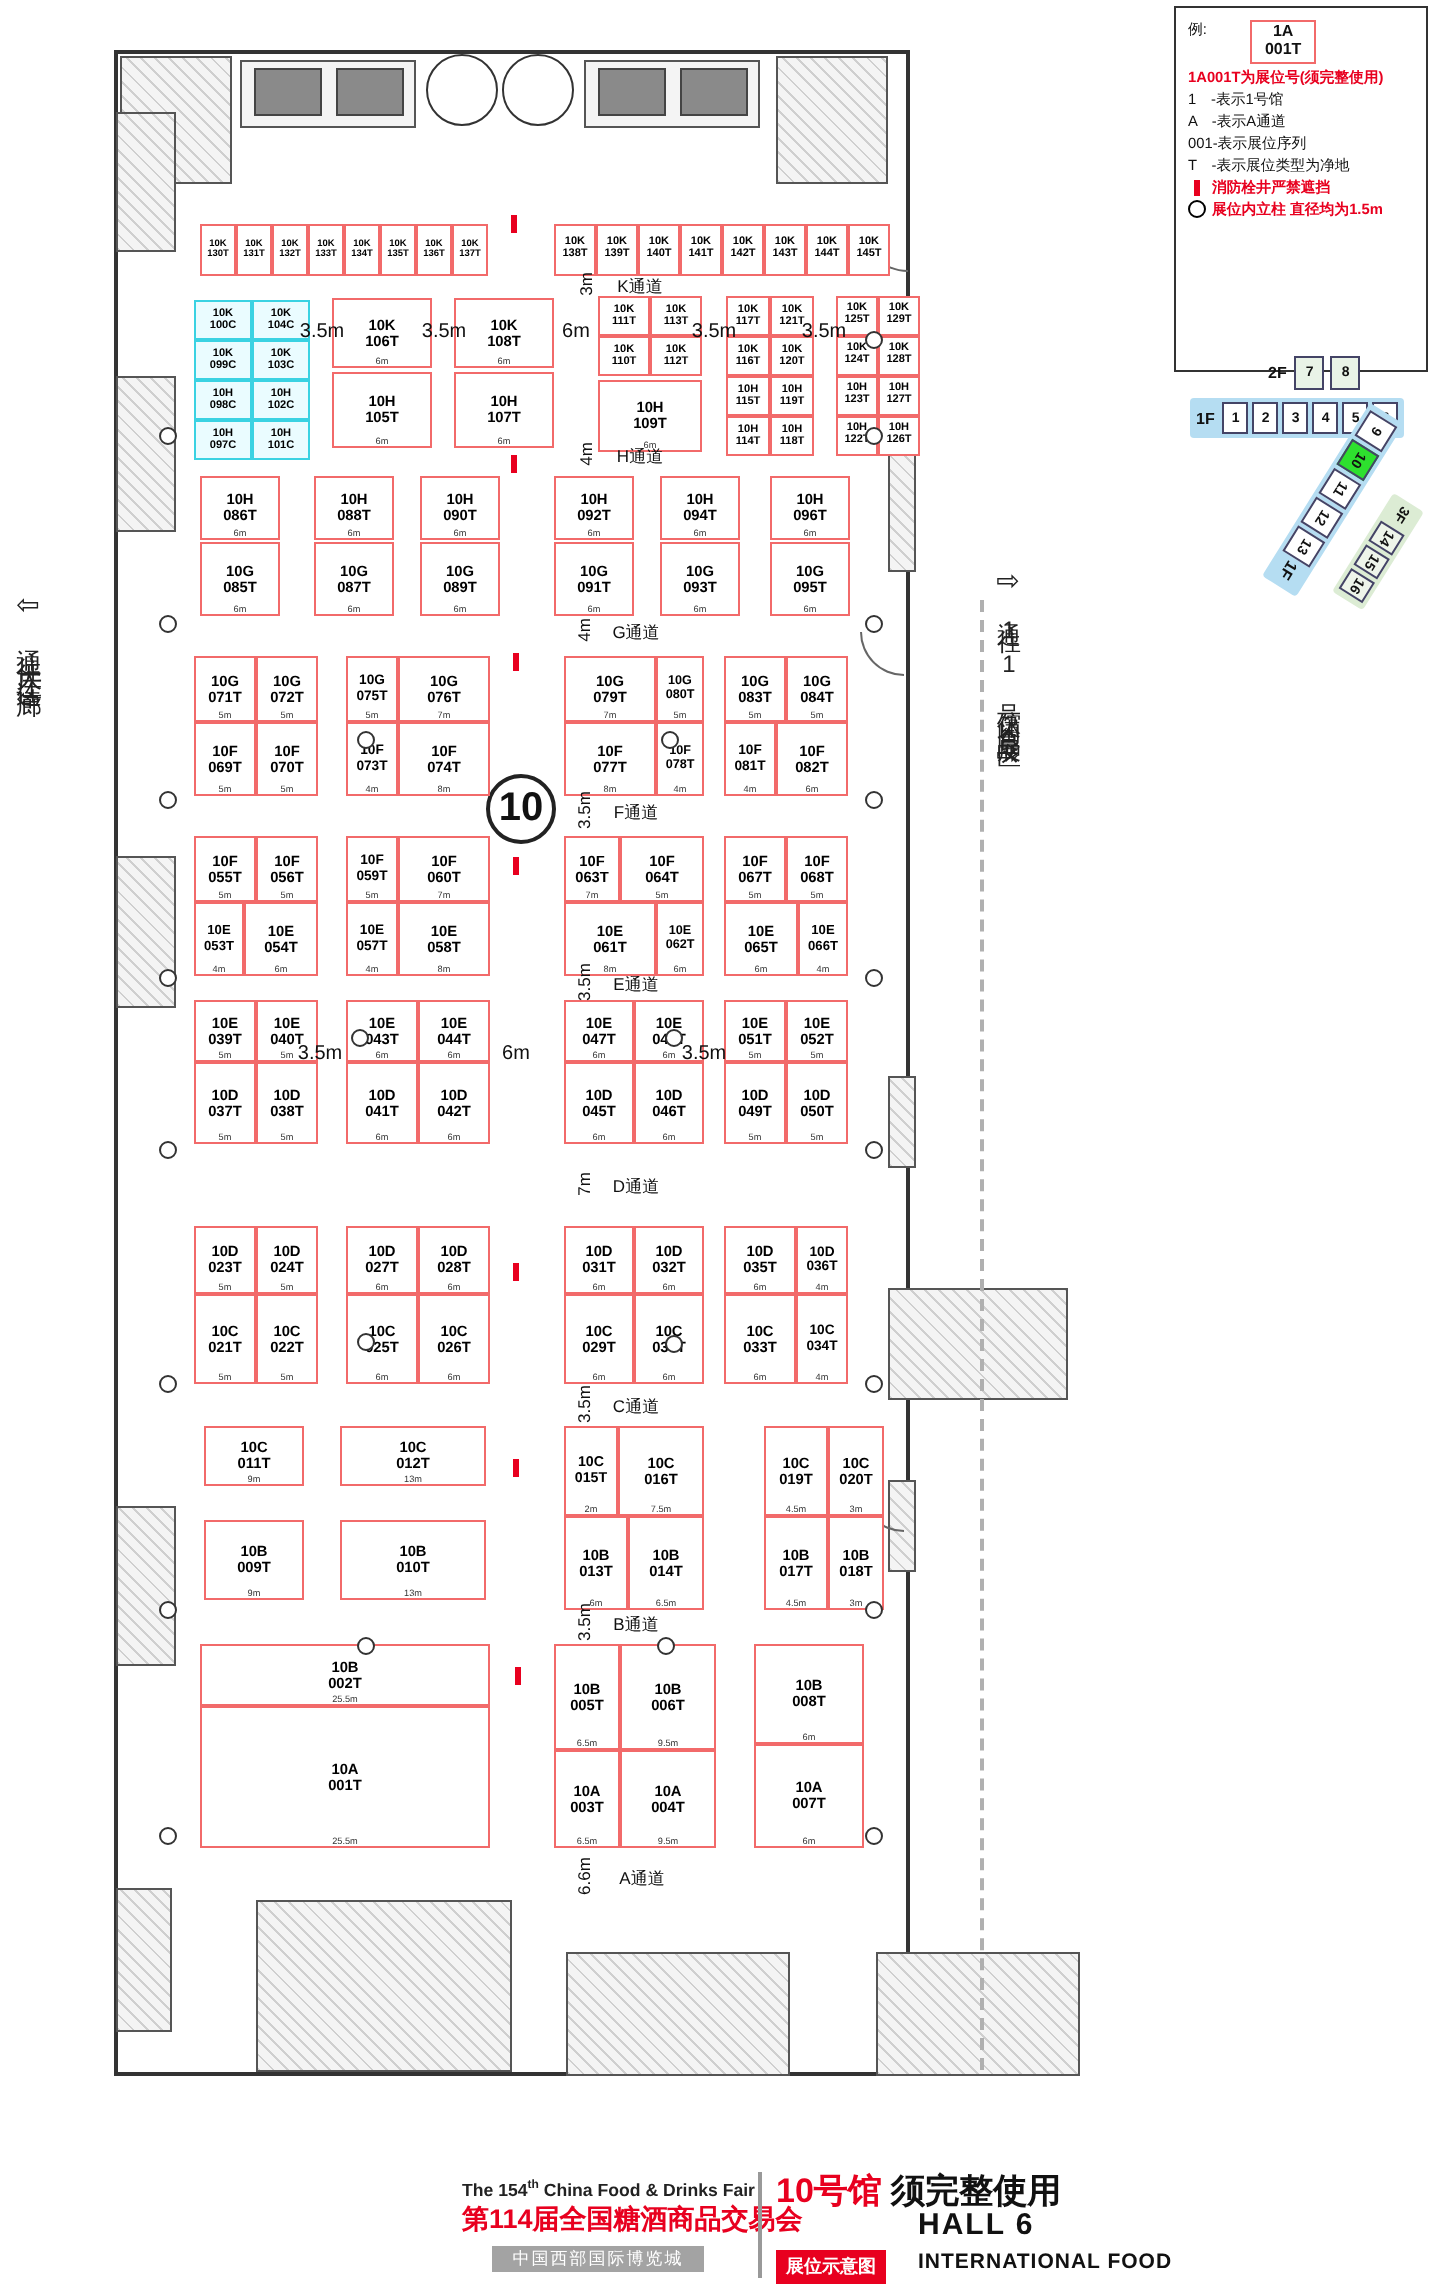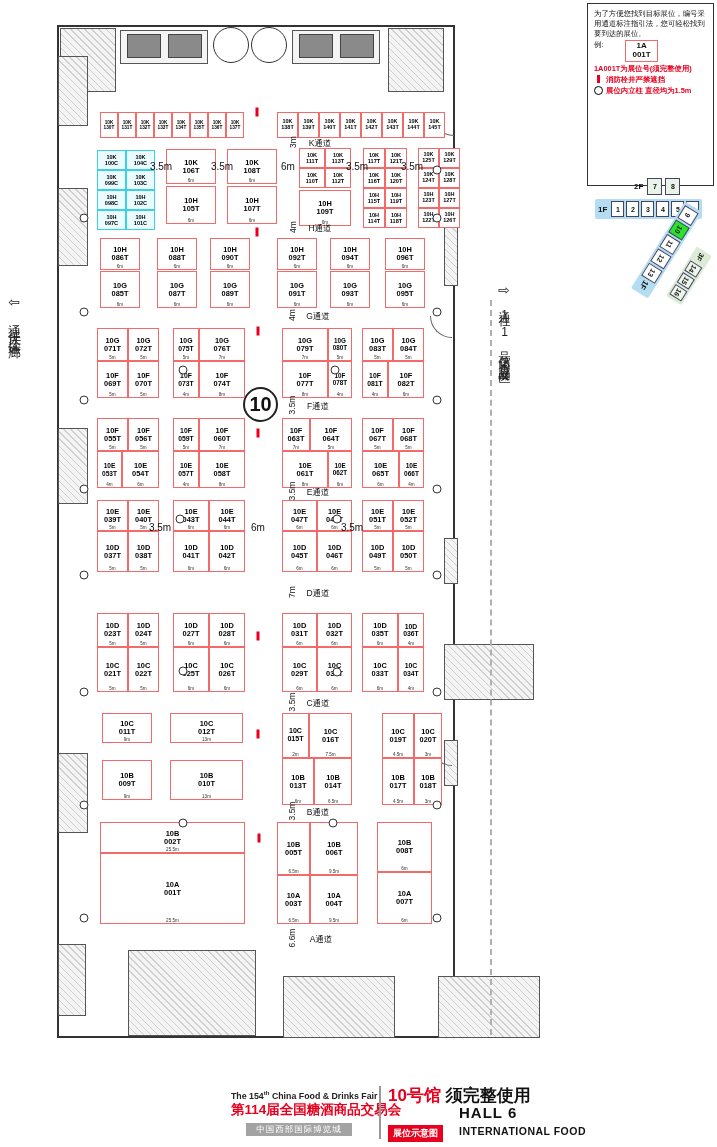--- a/index.html
+++ b/index.html
@@ -702,29 +702,34 @@
   <div class="varrow">⇦</div>
 </div>
 
 <div class="vside" style="left:491px;top:283px;width:26px">
   <div class="varrow">⇨</div>
   <span class="vtext" style="font-size:12px;letter-spacing:3px">通往11号馆休闲食品展区</span>
   <div class="varrow">⇨</div>
 </div>
 
 <div id="legend">
-  <div>为了方便您找到目标展位，编号采用通道标注指引法，您可轻松找到要到达的展位。</div>
   <div class="sampleRow">
     <span>例:</span>
     <span class="sampleBooth">
       <span>1A</span><br>
       <span>001T</span>
     </span>
   </div>
   <div class="red">1A001T为展位号(须完整使用)</div>
+  <div class="lgItems" id="legend-items">
+      <div>1　-表示1号馆</div>
+      <div>A　-表示A通道</div>
+      <div>001-表示展位序列</div>
+      <div>T　-表示展位类型为净地</div>
+    </div>
   <div class="noteRow red">
     <span class="hydIcon"></span>
     <span>消防栓井严禁遮挡</span>
   </div>
   <div class="noteRow red">
     <span class="pilIcon"></span>
     <span>展位内立柱 直径均为1.5m</span>
   </div>
 </div>
 

